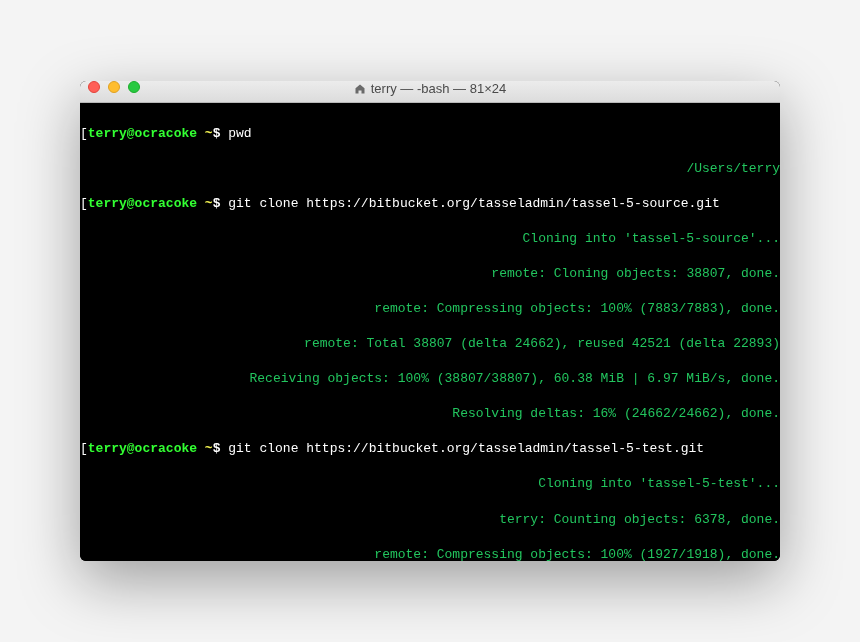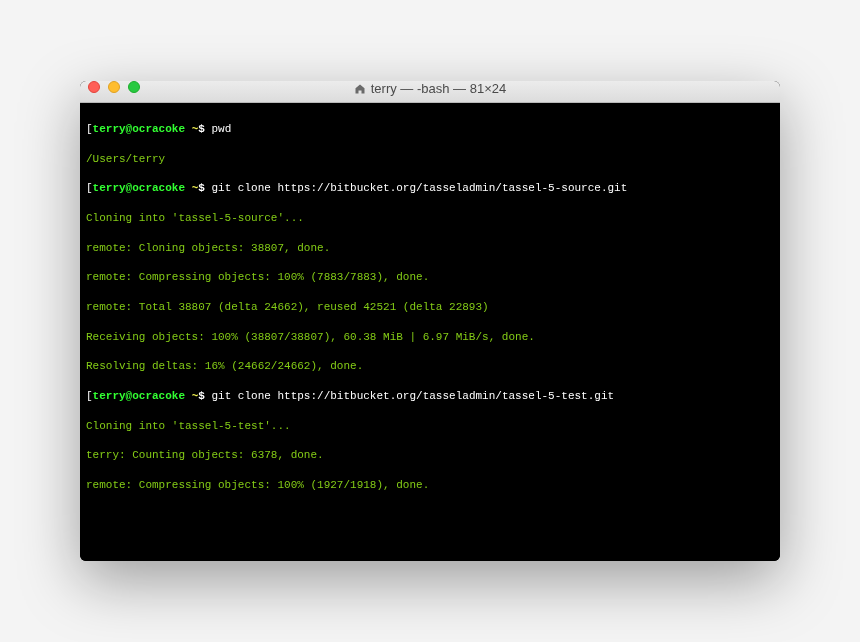--- a/index.html
+++ b/index.html
@@ -57,34 +57,34 @@
       gap: 5px;
     }
     .home-icon {
       width: 12px;
       height: 12px;
       display: inline-block;
     }
     .terminal-body {
       flex: 1;
       background: #000;
-      padding: 4px 6px;
+      padding: 4px 0;
       font-family: "Menlo", "Monaco", "Courier New", monospace;
-      font-size: 11px;
+      font-size: 13px;
       line-height: 1.35;
       color: #fff;
       overflow: hidden;
       white-space: pre-wrap;
     }
     .line { white-space: pre; }
     .prompt-user { color: #32ff32; font-weight: bold; }
     .prompt-path { color: #f0f050; font-weight: bold; }
     .prompt-dollar { color: #fff; font-weight: bold; }
     .cmd { color: #fff; }
-    .out { color: #84cc16; }
+    .out { color: #22c55e; text-align: right; }
     .bracket { color: #fff; }
   </style>
 </head>
 <body>
 
 <div class="window">
   <div class="titlebar">
     <div class="traffic-lights">
       <div class="light red"></div>
       <div class="light yellow"></div>

